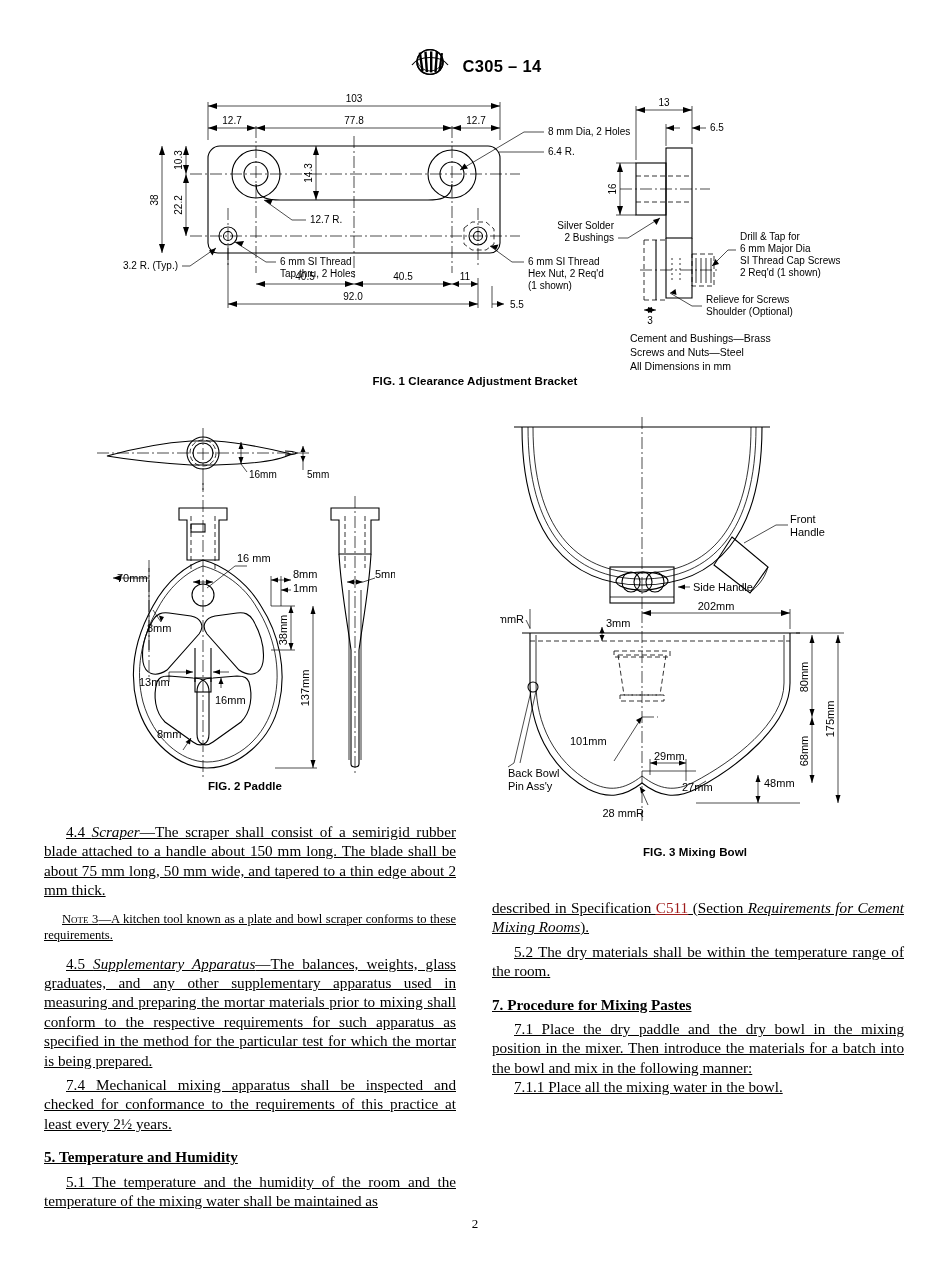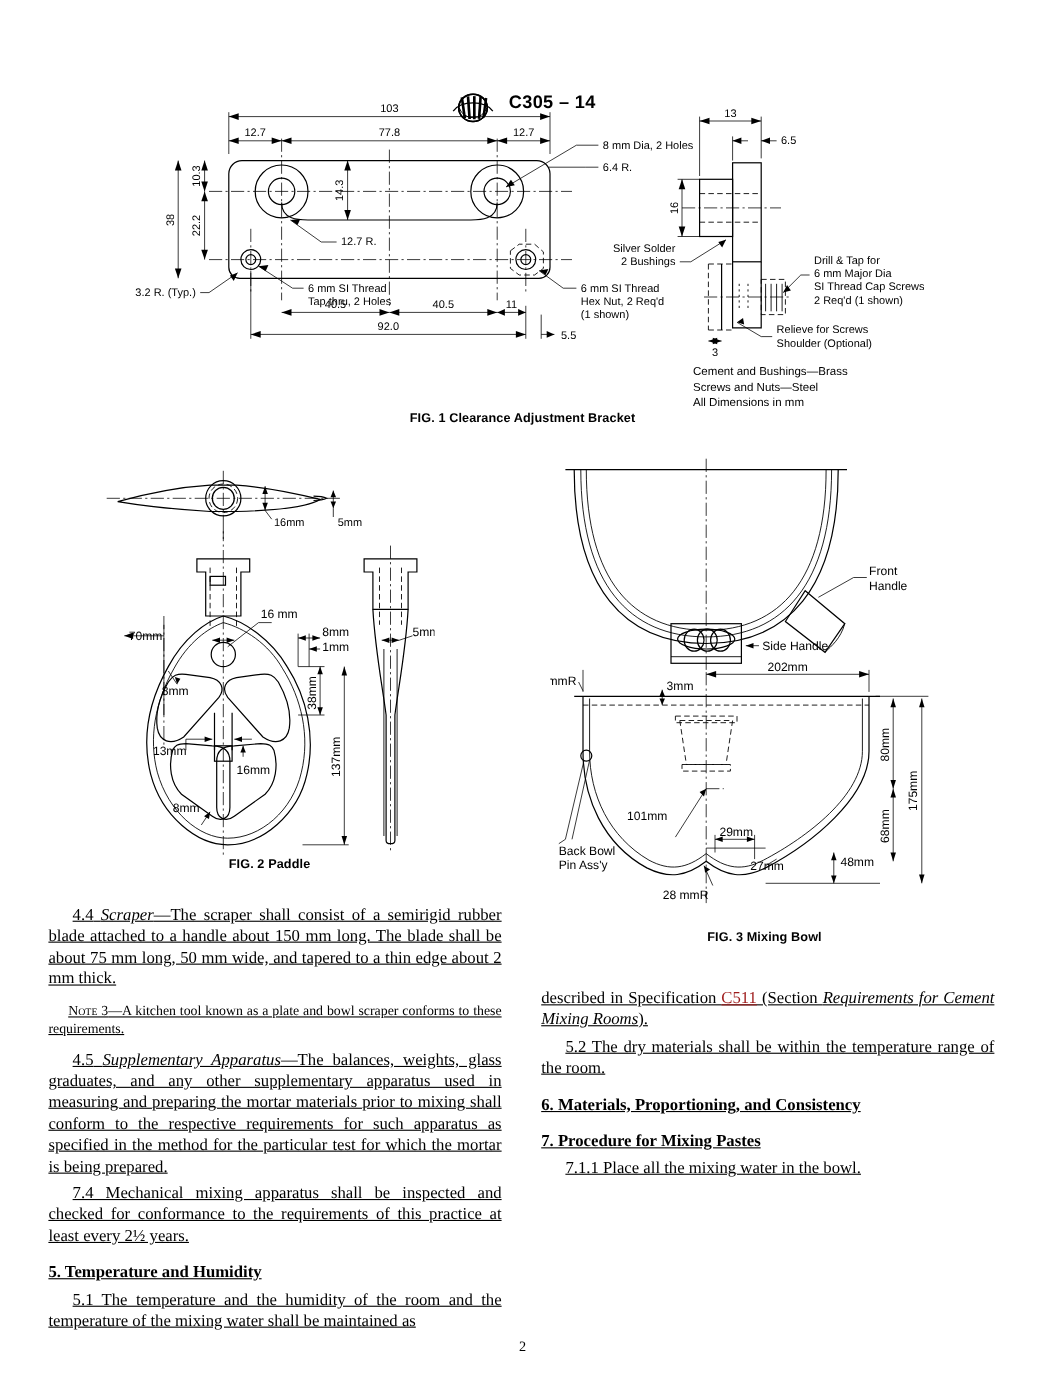--- a/index.html
+++ b/index.html
@@ -22,23 +22,22 @@
 
   
   .header {
     position: absolute;
     top: 48px;
     left: 0;
     width: 950px;
     text-align: center;
     display: flex;
     justify-content: center;
-    align-items: flex-start;
+    align-items: flex-end;
     gap: 12px;
-    margin-top: 36px;
   }
   .astm-logo {
     display: inline-block;
     width: 42px;
     height: 28px;
   }
   .std-designation {
     font-family: "Liberation Sans", sans-serif;
     font-weight: bold;
     font-size: 16.5px;
@@ -649,24 +648,24 @@
     <p class="para">5.1 The temperature and the humidity of the room and the temperature of the mixing water shall be maintained as</p>
   </div>
 
   <div class="col col-right" style="top:898px;">
     <p class="para cont">
       <span>described in Specification </span><a class="lnk" href="#">C511</a><span> (Section </span><em>Requirements for Cement Mixing Rooms</em><span>).</span>
     </p>
 
     <p class="para">5.2 The dry materials shall be within the temperature range of the room.</p>
 
-    <p class="sec-head">6.  Materials, Proportioning, and Consistency</p>
 
 
     <p class="sec-head">7.  Procedure for Mixing Pastes</p>
 
+    <p class="para">7.1 Place the dry paddle and the dry bowl in the mixing position in the mixer. Then introduce the materials for a batch into the bowl and mix in the following manner:</p>
 
     <p class="para" style="margin-top:0;">7.1.1 Place all the mixing water in the bowl.</p>
   </div>
 
   <div class="pageno">2</div>
 
 </div>
 
 </body></html>

